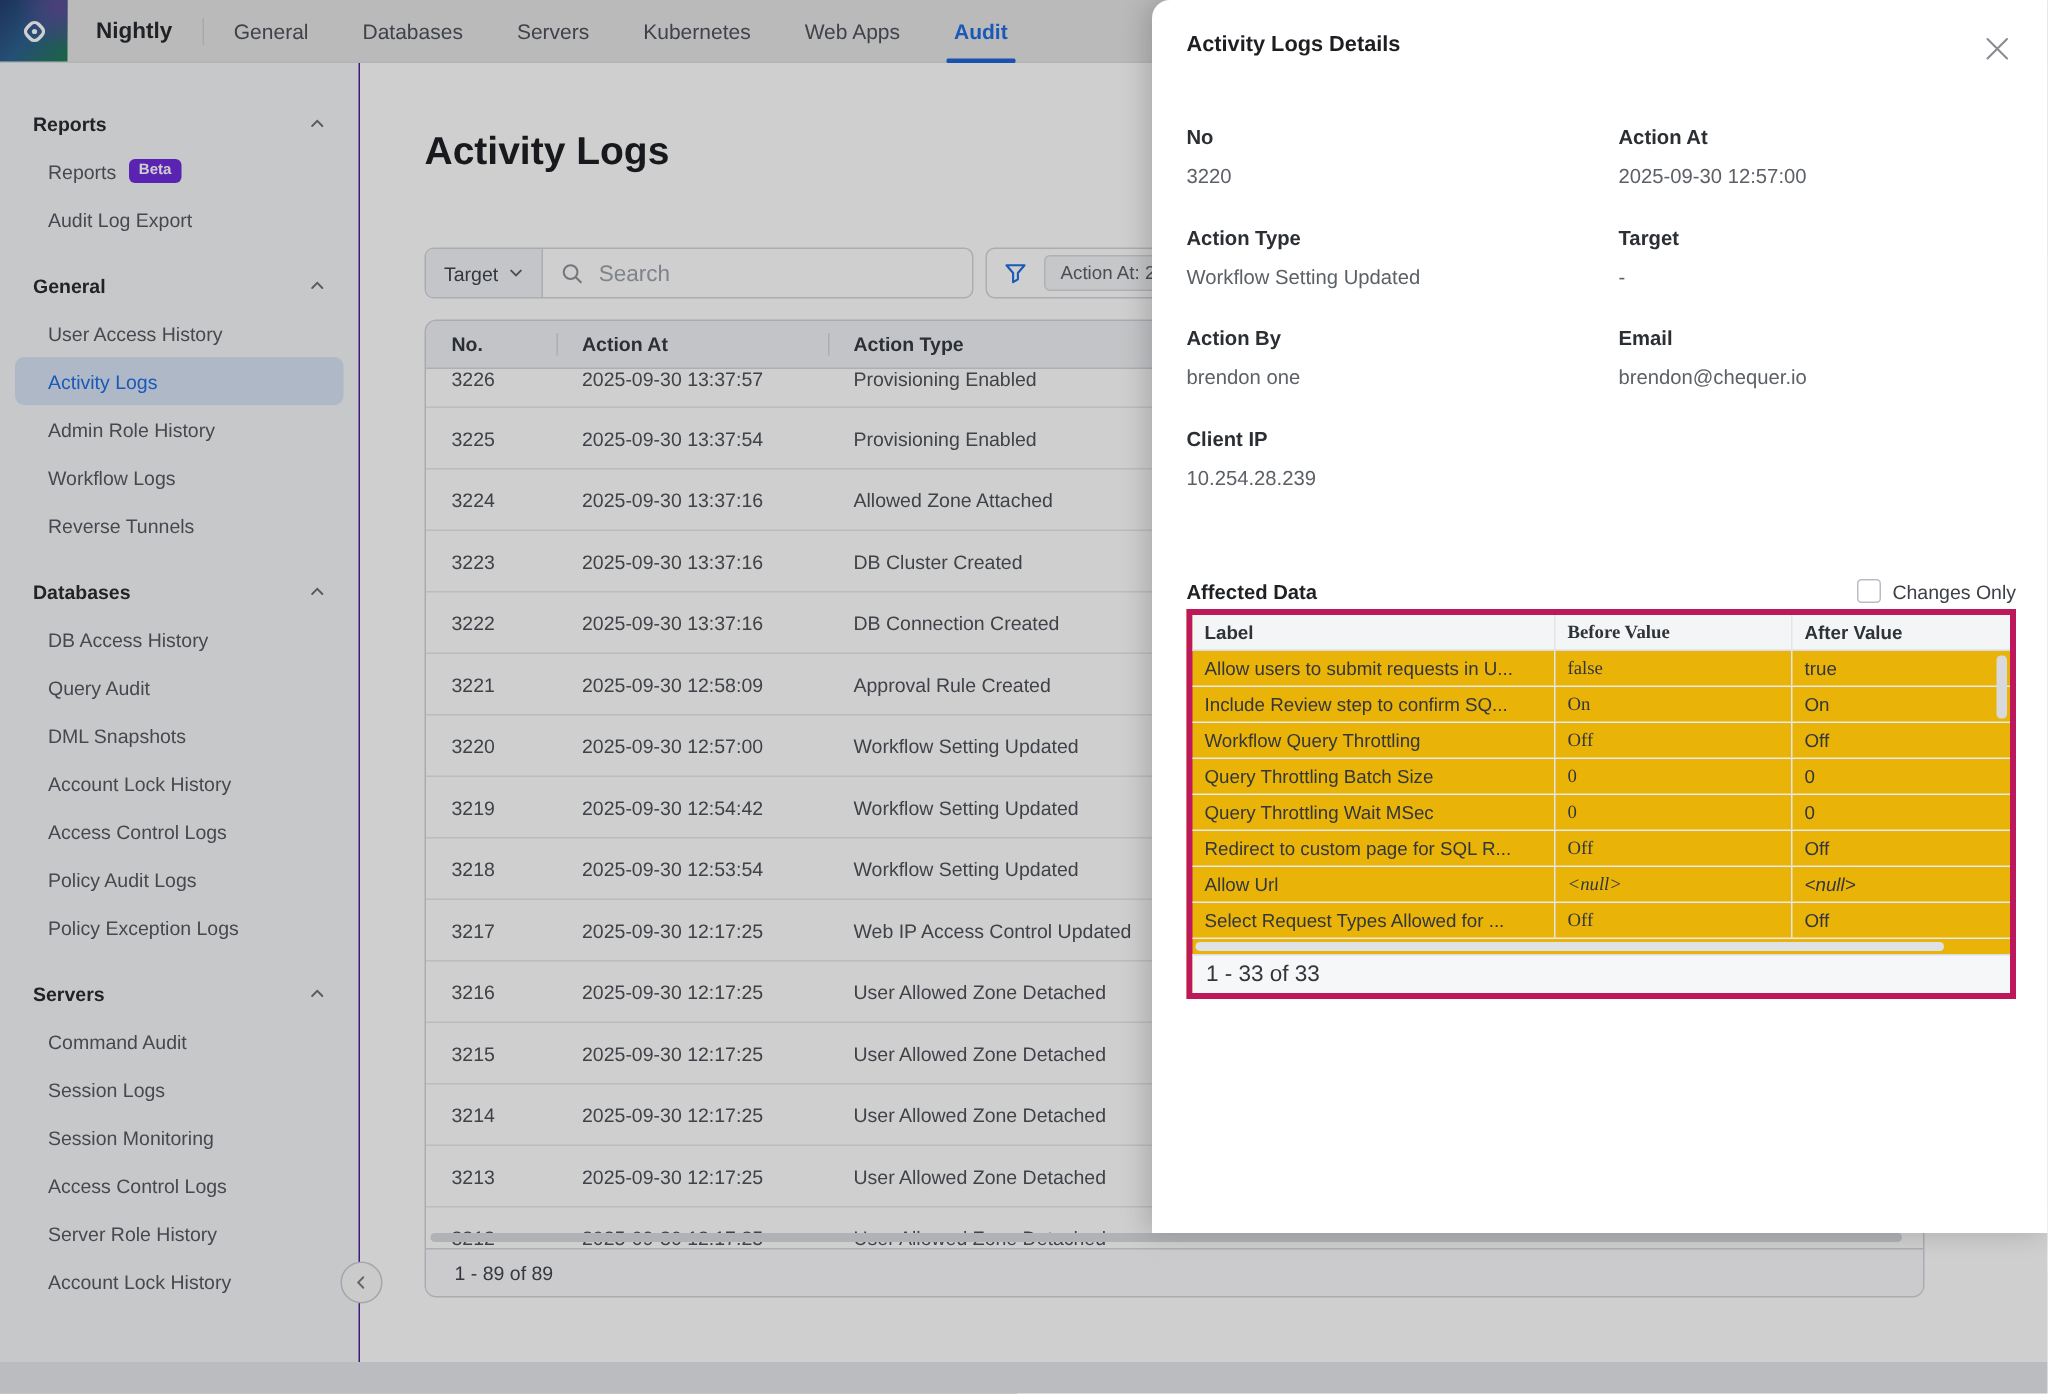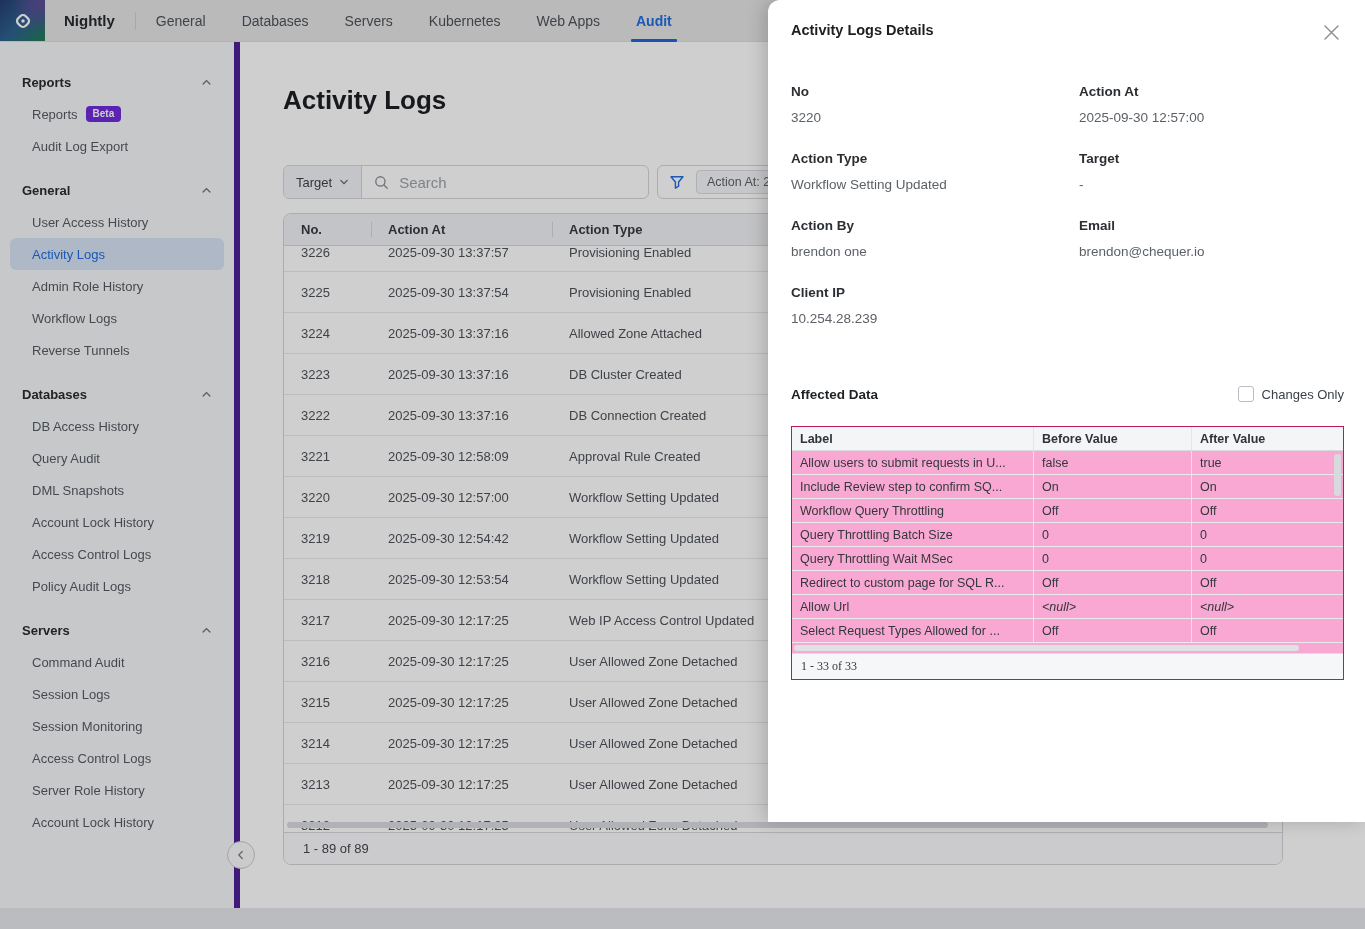--- a/index.html
+++ b/index.html
@@ -23,21 +23,21 @@
           linear-gradient(135deg,#223c6c 0%,#2b5f8e 52%,#217a50 100%);}
   .brand{margin-left:19px;font-size:15px;font-weight:700;color:#25282b;}
   .nav-divider{width:1px;height:18px;background:#cdd0d4;margin:0 20px;}
   .tabs{display:flex;gap:36px;height:42px;align-items:stretch;}
   .tab{font-size:14px;color:#4b5157;display:flex;align-items:center;position:relative;cursor:pointer;}
   .tab.active{color:#1d6ce0;font-weight:600;}
   .tab.active::after{content:"";position:absolute;left:-5px;right:-5px;bottom:0;height:3px;background:#1d63d8;border-radius:1px;}
 
   
   .sidebar{position:absolute;left:0;top:42px;width:240px;height:866px;background:#f6f7f8;
-           border-right:6px solid #4c1d95;padding-top:24px;overflow:hidden;}
+           border-right:1px solid #4c1d95;padding-top:24px;overflow:hidden;}
   .sec{margin-bottom:12px;}
   .sec-title{height:32px;display:flex;align-items:center;justify-content:space-between;
              padding:0 22px;font-size:13px;font-weight:700;color:#26282b;cursor:pointer;}
   .side-item{height:32px;display:flex;align-items:center;gap:8px;margin:0 10px;padding-left:22px;
              border-radius:6px;font-size:13px;color:#53585e;cursor:pointer;}
   .side-item.active{background:#d7e3f4;color:#1d6ce0;}
   .badge{background:#6d28d9;color:#fff;font-size:10px;font-weight:700;border-radius:4px;
          padding:2px 7px;line-height:12px;}
   .collapse-btn{position:absolute;left:227px;top:841px;width:28px;height:28px;border-radius:50%;
                 background:#fafbfb;border:1px solid #c9ccd0;display:flex;align-items:center;
@@ -88,34 +88,34 @@
   .d-close{position:absolute;top:20px;right:22px;width:24px;height:24px;border:none;background:transparent;
            display:flex;align-items:center;justify-content:center;cursor:pointer;padding:0;}
   .fields{display:grid;grid-template-columns:288px 1fr;margin-top:46px;}
   .fblock{margin-bottom:26px;}
   .flabel{font-size:13.5px;font-weight:700;color:#2b2f33;margin-bottom:11px;}
   .fvalue{font-size:13.5px;color:#5c6167;}
   .affected-head{display:flex;align-items:center;justify-content:space-between;margin-top:34px;}
   .affected-title{font-size:13.5px;font-weight:700;color:#1f2225;}
   .changes-only{display:flex;align-items:center;gap:8px;font-size:13px;color:#3c4147;cursor:pointer;}
   .cbox{width:16px;height:16px;border:1.5px solid #b9bdc3;border-radius:3px;background:#fff;}
-  .a-table{margin-top:24px;border:1px solid #be185d;position:relative;background:#f9a8d4;}
+  .a-table{margin-top:4px;border:4px solid #be185d;position:relative;background:#eab308;}
   .a-cell{padding-left:8px;font-size:12.5px;display:flex;align-items:center;height:100%;
           white-space:nowrap;overflow:hidden;}
-  .ac0{width:241px;flex:none;}.ac1{width:158px;flex:none;}.ac2{flex:1;}
+  .ac0{width:241px;flex:none;}.ac1{width:158px;flex:none;font-family:Liberation Serif, serif;}.ac2{flex:1;}
   .a-head{display:flex;height:24px;background:#f4f5f7;border-bottom:1px solid #d8dadd;align-items:stretch;}
   .a-head .a-cell{font-weight:700;color:#2f3337;}
   .a-row{display:flex;height:24px;align-items:stretch;border-bottom:1px solid #e8eaec;}
   .a-row .a-cell{color:#33373c;}
   .a-cell + .a-cell{border-left:1px solid #e3e5e8;}
   .link{color:#2e6fe0;cursor:pointer;}
   .nullv{color:#b6bac0;font-style:italic;text-align:right;}
   .a-hscroll{height:6px;background:#dfe1e4;margin:2px 44px 2px 2px;border-radius:3px;}
-  .a-foot{height:26px;display:flex;align-items:center;padding-left:9px;font-size:12px;color:#33373c;
-          background:#f6f7f9;border-top:1px solid #dcdee1;font-family:Liberation Serif, serif;}
+  .a-foot{height:26px;display:flex;align-items:center;padding-left:9px;font-size:15px;color:#33373c;
+          background:#f6f7f9;border-top:1px solid #dcdee1;}
   .a-vscroll{position:absolute;right:2px;top:27px;width:7px;height:42px;background:#d7d9dc;border-radius:3px;}
 </style>
 </head>
 <body>
 
 <div class="app">
 
   <header class="nav">
     <div class="logo">
       <svg width="22" height="22" viewBox="0 0 24 24">
@@ -192,20 +192,23 @@
         </div>
         <div class="side-item">
           <span class="si-label">Account Lock History</span>
         </div>
         <div class="side-item">
           <span class="si-label">Access Control Logs</span>
         </div>
         <div class="side-item">
           <span class="si-label">Policy Audit Logs</span>
         </div>
+        <div class="side-item">
+          <span class="si-label">Policy Exception Logs</span>
+        </div>
       </div>
       <div class="sec">
         <div class="sec-title">
           <span>Servers</span>
           <svg width="11" height="11" viewBox="0 0 12 12">
             <path d="M2.3 7.6 6 3.9l3.7 3.7" fill="none" stroke="#6b7076" stroke-width="1.4" stroke-linecap="round"></path>
           </svg>
         </div>
         <div class="side-item">
           <span class="si-label">Command Audit</span>

